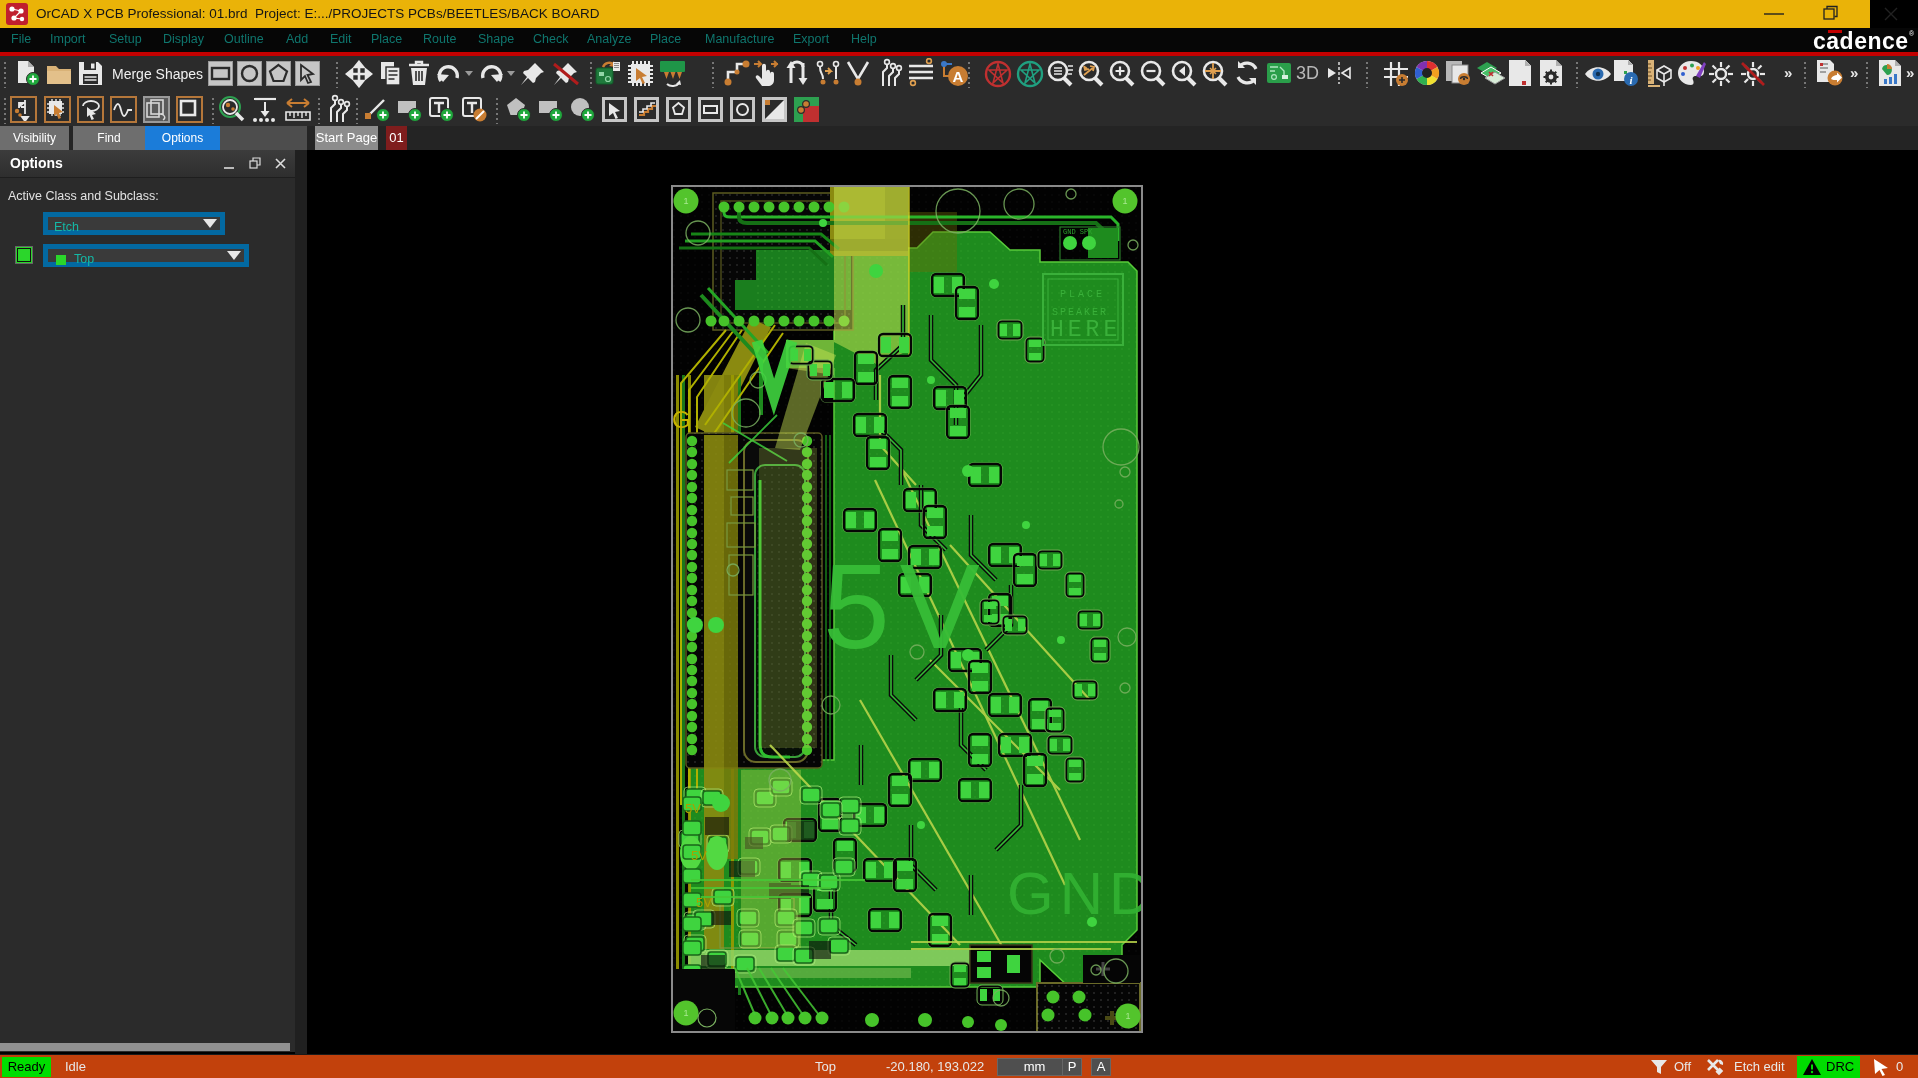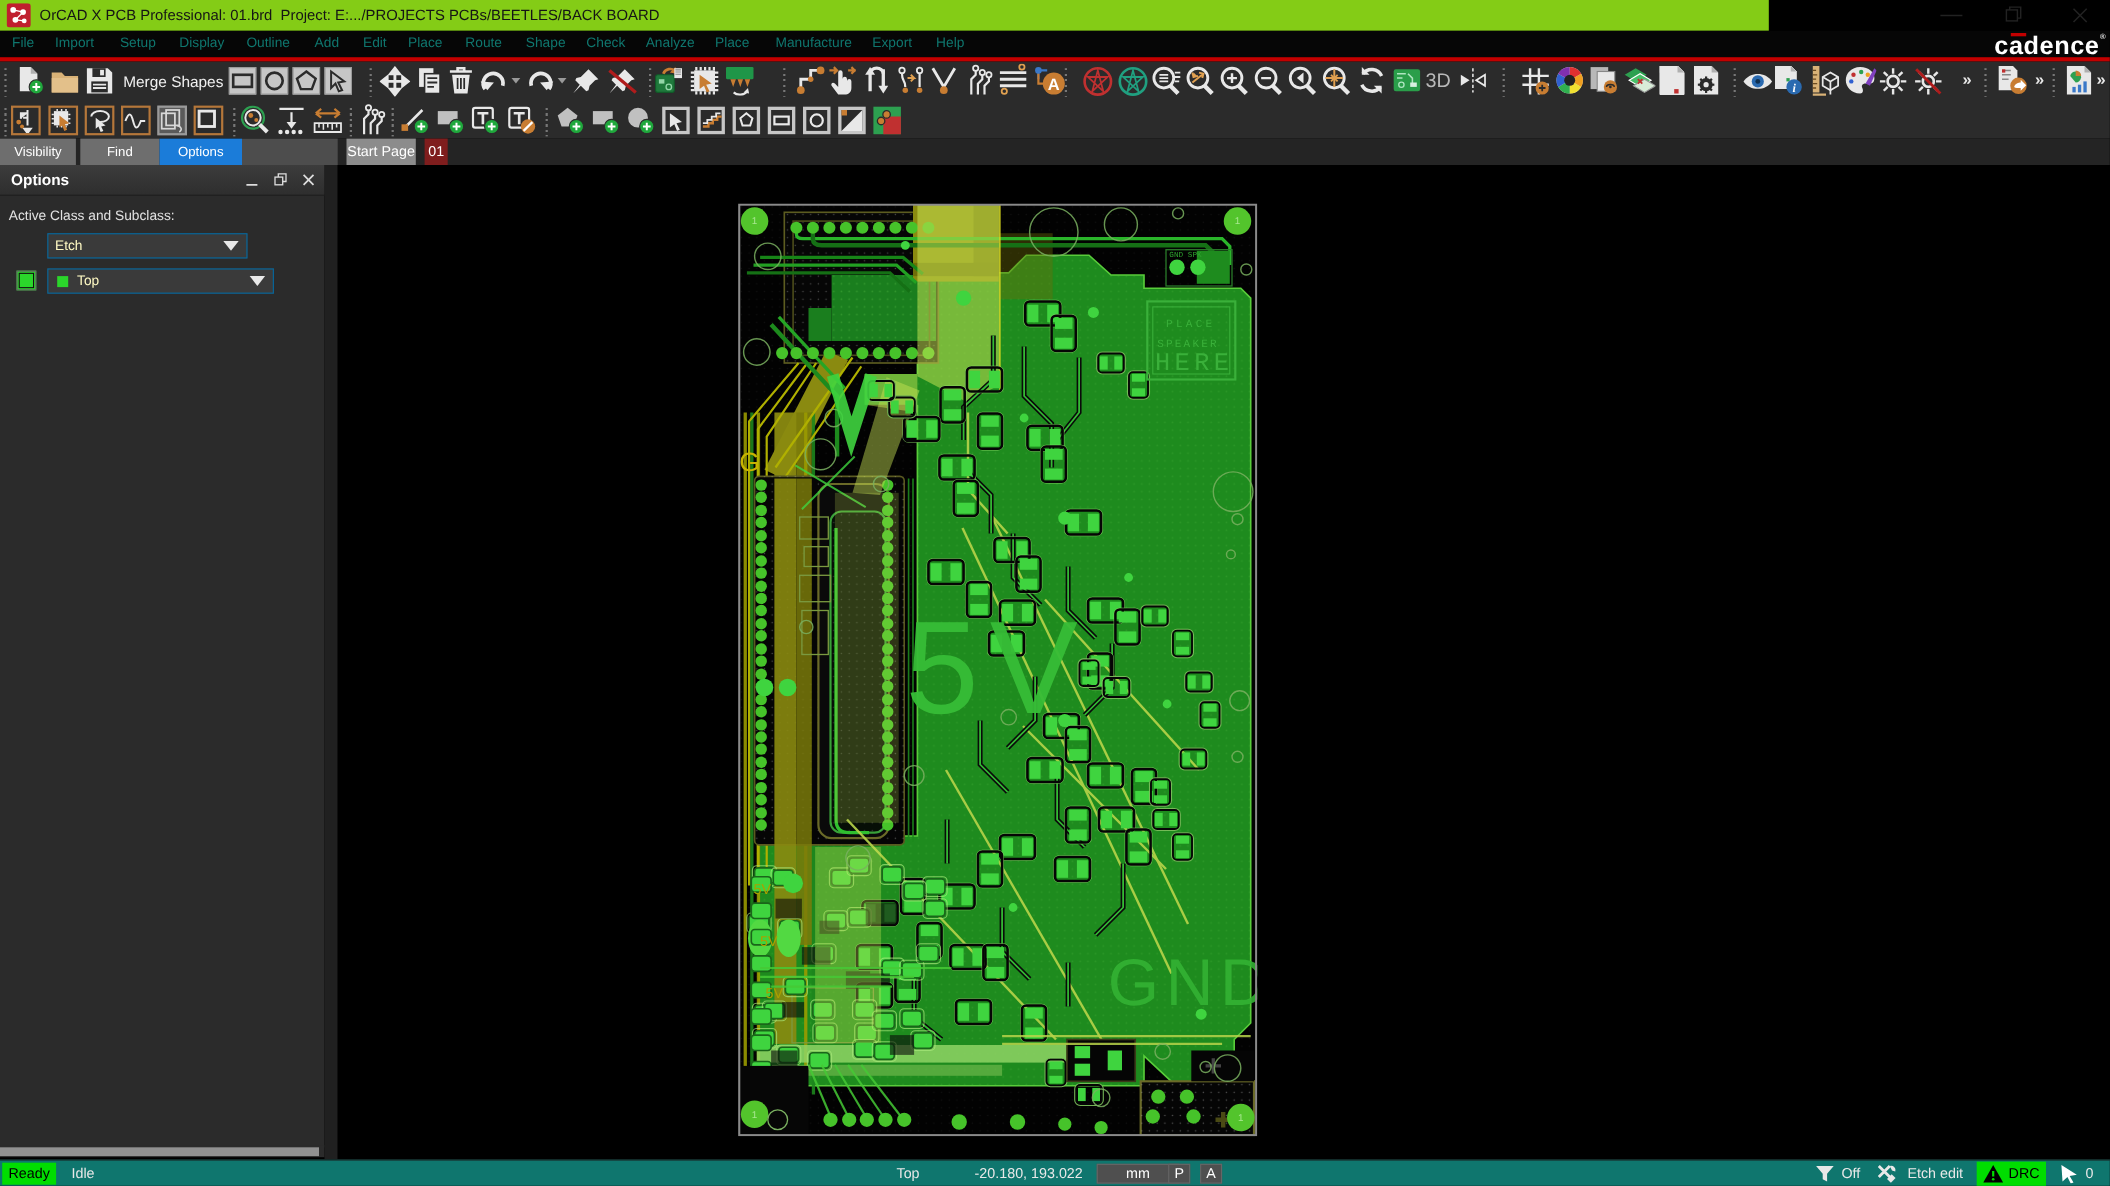--- a/index.html
+++ b/index.html
@@ -1,35 +1,35 @@
 <!DOCTYPE html>
 <html><head><meta charset="utf-8"><style>
 *{margin:0;padding:0;box-sizing:border-box}
 html,body{width:1918px;height:1078px;overflow:hidden;background:#000;
  font-family:"Liberation Sans",sans-serif;}
 .abs{position:absolute}
-#titlebar{position:absolute;left:0;top:0;width:1608px;height:28px;background:#84cc16;}
+#titlebar{position:absolute;left:0;top:0;width:1870px;height:28px;background:#eab308;}
 #titlebar .t{position:absolute;left:36px;top:6px;font-size:13.5px;color:#151515;}
 #menubar{position:absolute;left:0;top:28px;width:1918px;height:24px;background:#060606;}
 #menubar span{position:absolute;top:4px;font-size:12.5px;color:#0f766e;}
 #redline{position:absolute;left:0;top:52px;width:1918px;height:4px;background:#c30000;}
 #tb{position:absolute;left:0;top:56px;width:1918px;height:70px;background:#2b2b2b;}
 #tabrow{position:absolute;left:0;top:126px;width:1918px;height:24px;background:#242424;}
 .tab{position:absolute;top:0;height:24px;font-size:12px;color:#fff;text-align:center;line-height:24px;}
 #panel{position:absolute;left:0;top:150px;width:295px;height:893px;background:#2b2b2b;}
 #psep{position:absolute;left:295px;top:150px;width:12px;height:904px;background:#202020;}
 #canvas{position:absolute;left:307px;top:150px;width:1611px;height:904px;background:#000;}
-#statusbar{position:absolute;left:0;top:1054px;width:1918px;height:24px;background:#0f766e;border-top:1px solid #1a1a1a;}
+#statusbar{position:absolute;left:0;top:1054px;width:1918px;height:24px;background:#c2410c;border-top:1px solid #1a1a1a;}
 #statusbar span{position:absolute;top:4px;font-size:13px;color:#e8e8e8;}
 .vsep2{position:absolute;top:6px;width:2px;height:26px;
  background-image:repeating-linear-gradient(#777 0 2px,transparent 2px 5px);}
 .ic{position:absolute;}
 .gbtn{position:absolute;width:25px;height:25px;background:#c6c6c6;border:1px solid #9a9a9a;}
 .obtn{position:absolute;width:27px;height:27px;border:2px solid #b5773a;}
-.drop{position:absolute;background:#3a3a3a;border:1px solid #0369a1;color:#fef9c3;font-size:12.5px;}
+.drop{position:absolute;background:#3a3a3a;border:5px solid #0369a1;color:#14b8a6;font-size:12.5px;}
 .tri{position:absolute;width:0;height:0;border-left:7px solid transparent;border-right:7px solid transparent;border-top:9px solid #e8e8e8;}
 </style></head><body>
 <div id="titlebar">
 <svg class="abs" style="left:6px;top:3px" width="22" height="22" viewBox="0 0 22 22">
       <rect x="0" y="0" width="22" height="22" rx="3" fill="#c01f2e"></rect>
       <circle cx="6" cy="6" r="2.6" fill="#fff"></circle>
       <circle cx="15" cy="8" r="2.6" fill="#fff"></circle>
       <circle cx="8" cy="15" r="2.6" fill="#fff"></circle>
       <circle cx="16" cy="16" r="2.2" fill="#fff"></circle>
       <path d="M6 6 L15 8 L8 15 L16 16" stroke="#fff" stroke-width="1.2" fill="none"></path>

